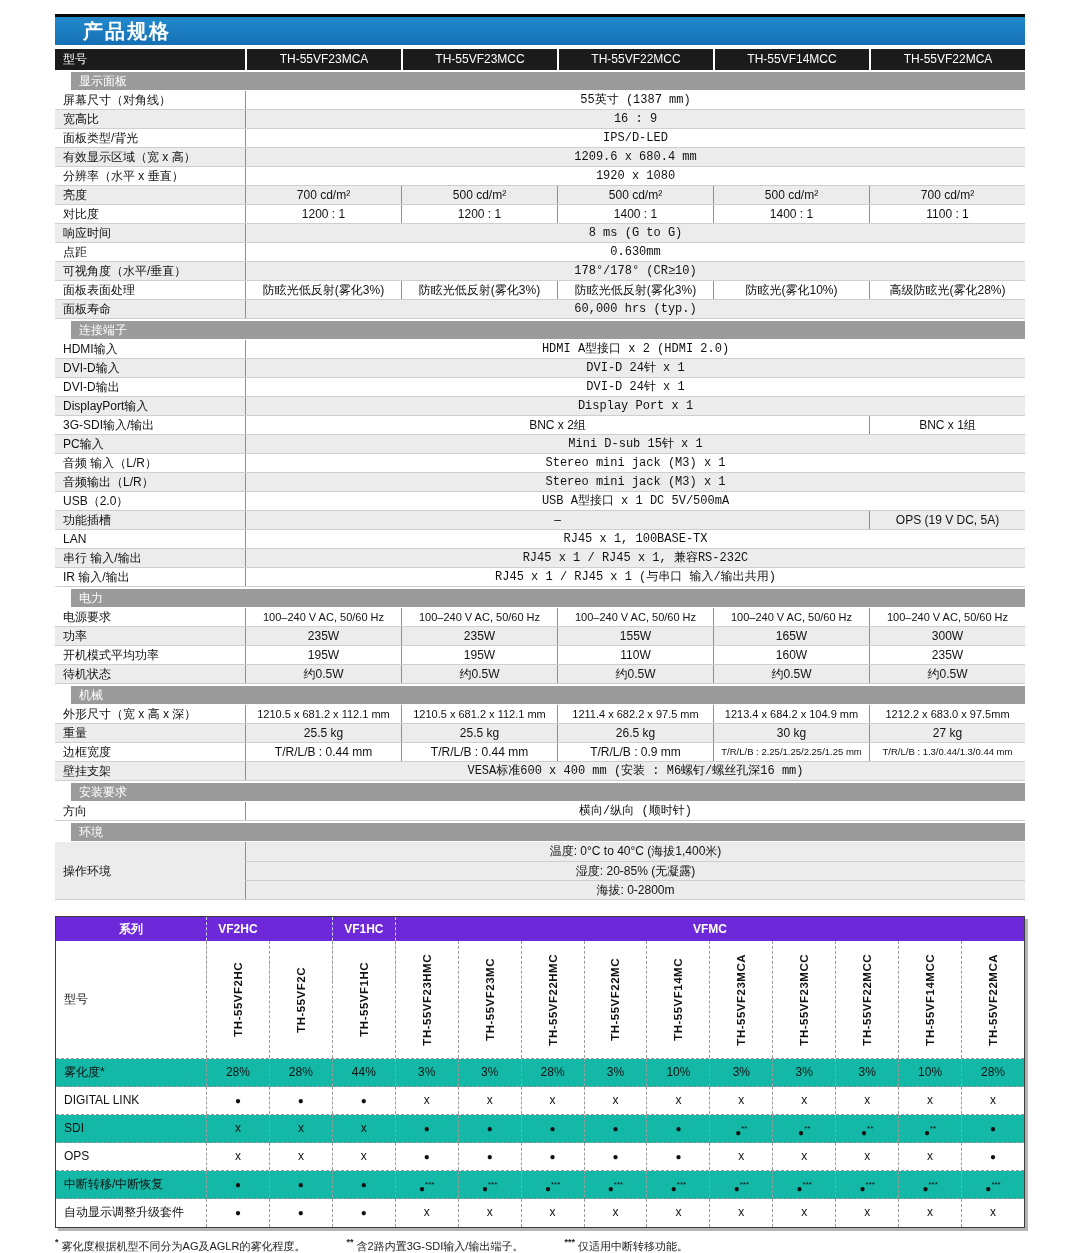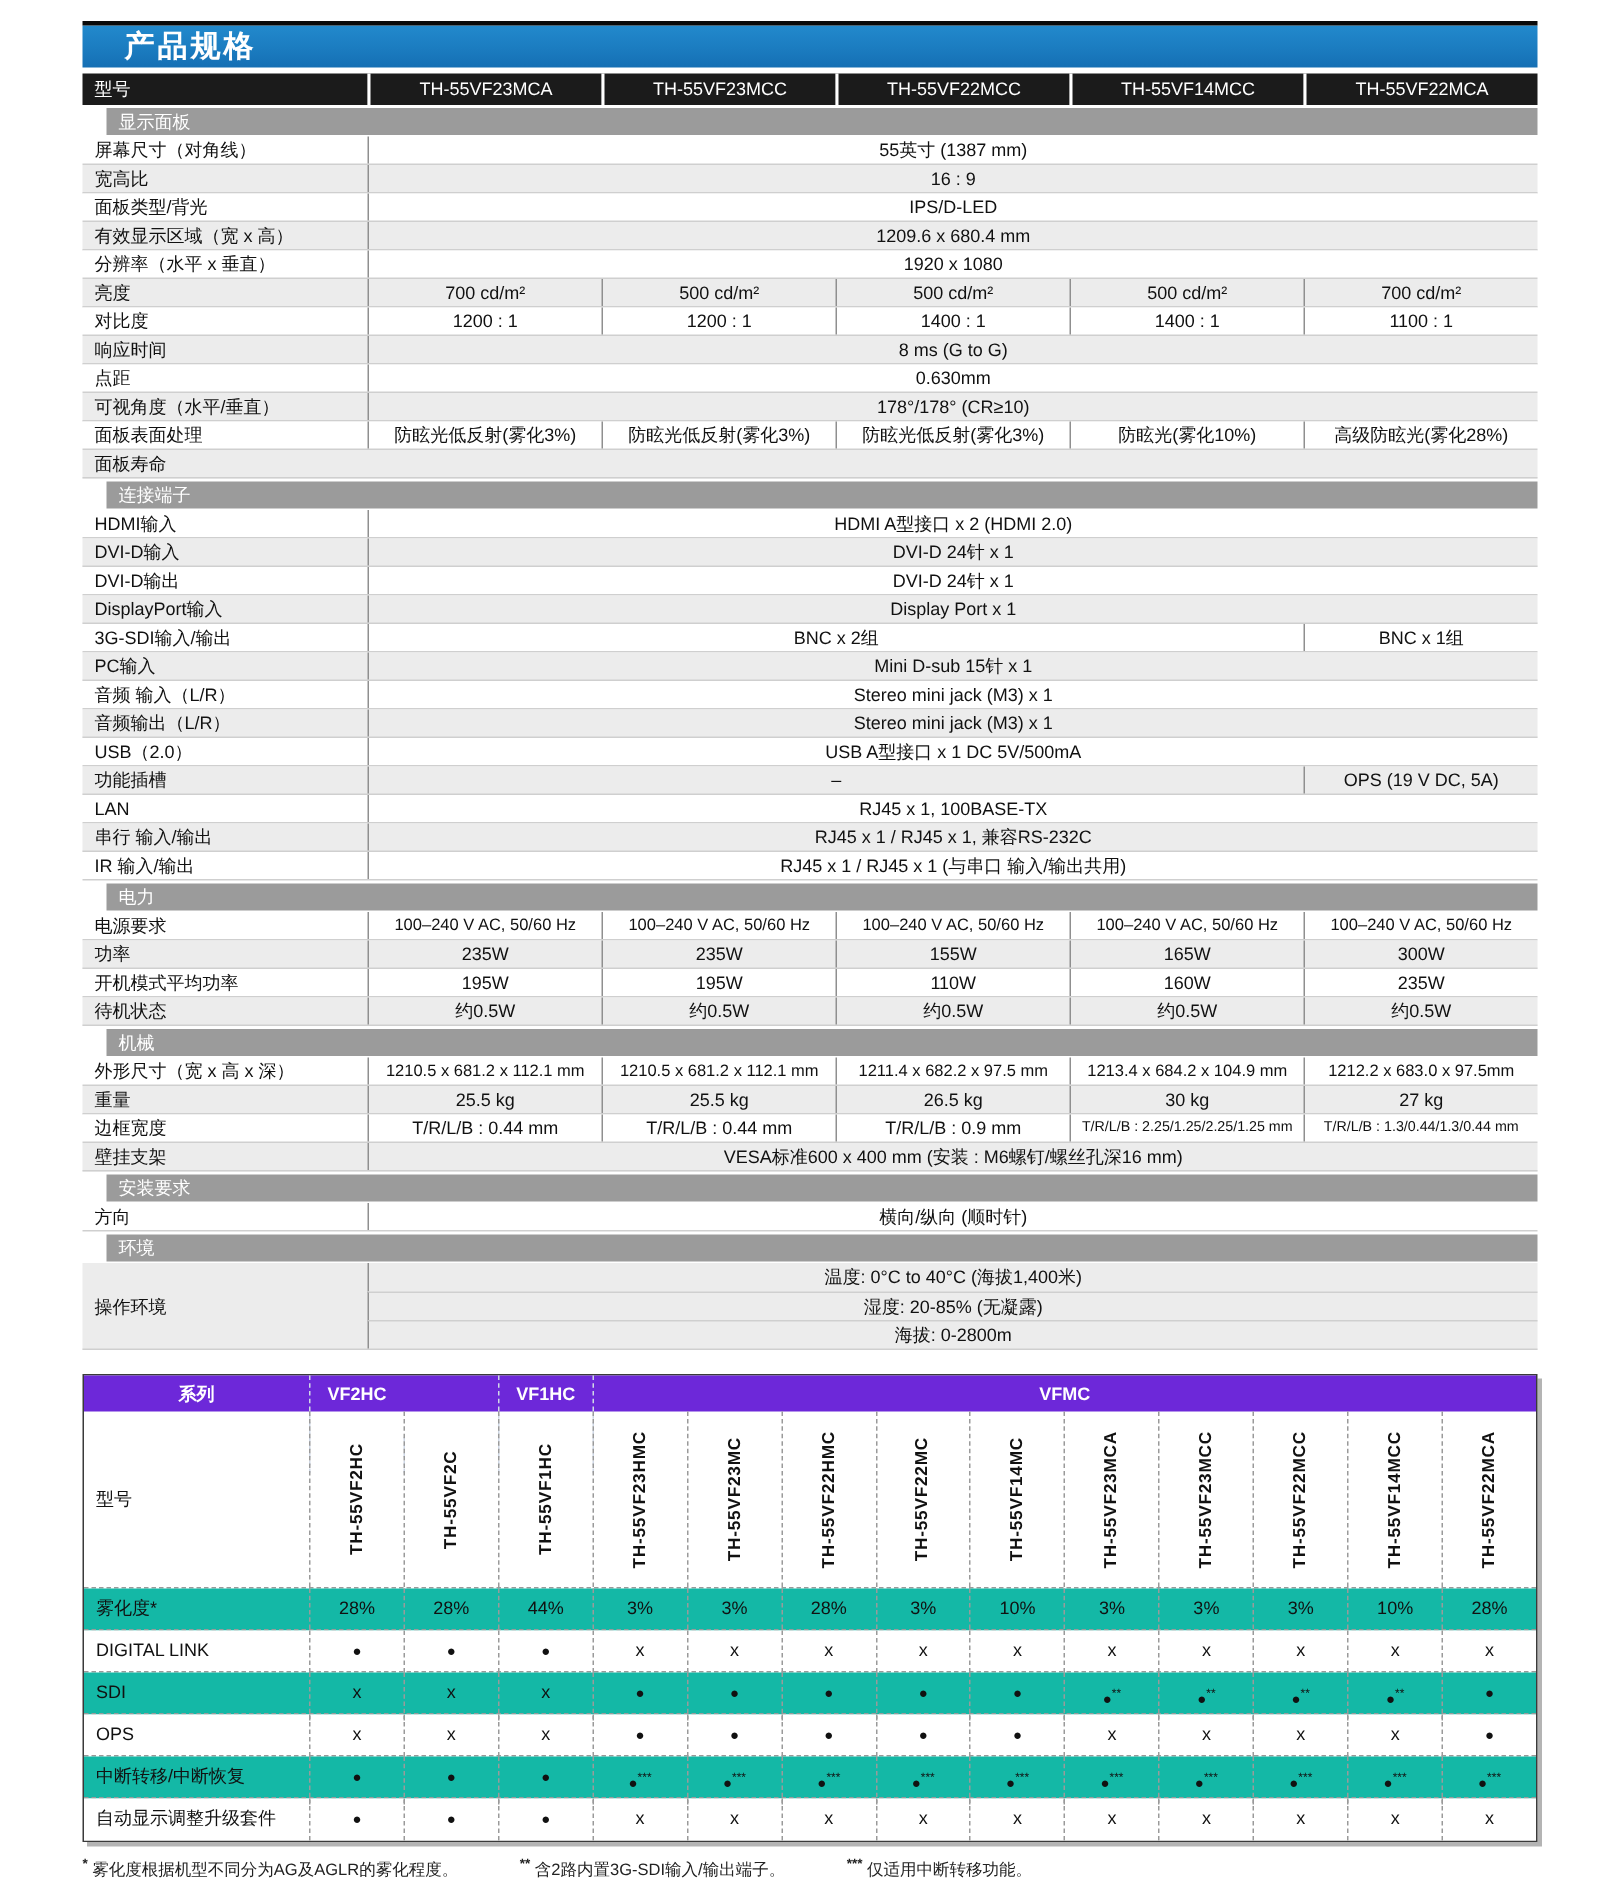--- a/index.html
+++ b/index.html
@@ -33,21 +33,21 @@
   .srow {
     display:grid; grid-template-columns:190px repeat(5,1fr);
     min-height:19px; border-bottom:1px solid #cfcfcf; background:#fff;
   }
   .srow.shade { background:#ececec; }
   .srow .lab { padding-left:8px; line-height:18px; text-align:left; }
   .srow .cell {
     border-left:1px solid #8f8f8f; text-align:center; line-height:18px;
     overflow:hidden; white-space:nowrap;
   }
-  .srow .cell.sp { grid-column:2 / 7; }
+  .srow .cell.sp { grid-column:2 / 7;font-family:Liberation Mono, monospace; }
   .srow .cell.sp4 { grid-column:2 / 6; }
   .cell.f11 { font-size:11px; }
   .cell.f10 { font-size:9.5px; }
   .srow.multi { grid-template-rows:repeat(3,19px); min-height:57px; }
   .srow.multi .lab { grid-row:1 / 4; display:flex; align-items:center; }
   .srow.multi .cell { grid-column:2 / 7; border-top:1px solid #cfcfcf; }
   .srow.multi .cell:nth-child(2) { border-top:none; }
   sup.u { font-size:8px; vertical-align:super; }
 
   
@@ -148,20 +148,21 @@
         <div class="srow">
           <div class="lab">面板表面处理</div>
           <div class="cell">防眩光低反射(雾化3%)</div>
           <div class="cell">防眩光低反射(雾化3%)</div>
           <div class="cell">防眩光低反射(雾化3%)</div>
           <div class="cell">防眩光(雾化10%)</div>
           <div class="cell">高级防眩光(雾化28%)</div>
         </div>
         <div class="srow shade">
           <div class="lab">面板寿命</div>
+          <div class="cell sp">60,000 hrs (typ.)</div>
         </div>
         <div class="section-bar">连接端子</div>
         <div class="srow">
           <div class="lab">HDMI输入</div>
           <div class="cell sp">HDMI A型接口 x 2 (HDMI 2.0)</div>
         </div>
         <div class="srow shade">
           <div class="lab">DVI-D输入</div>
           <div class="cell sp">DVI-D 24针 x 1</div>
         </div>

